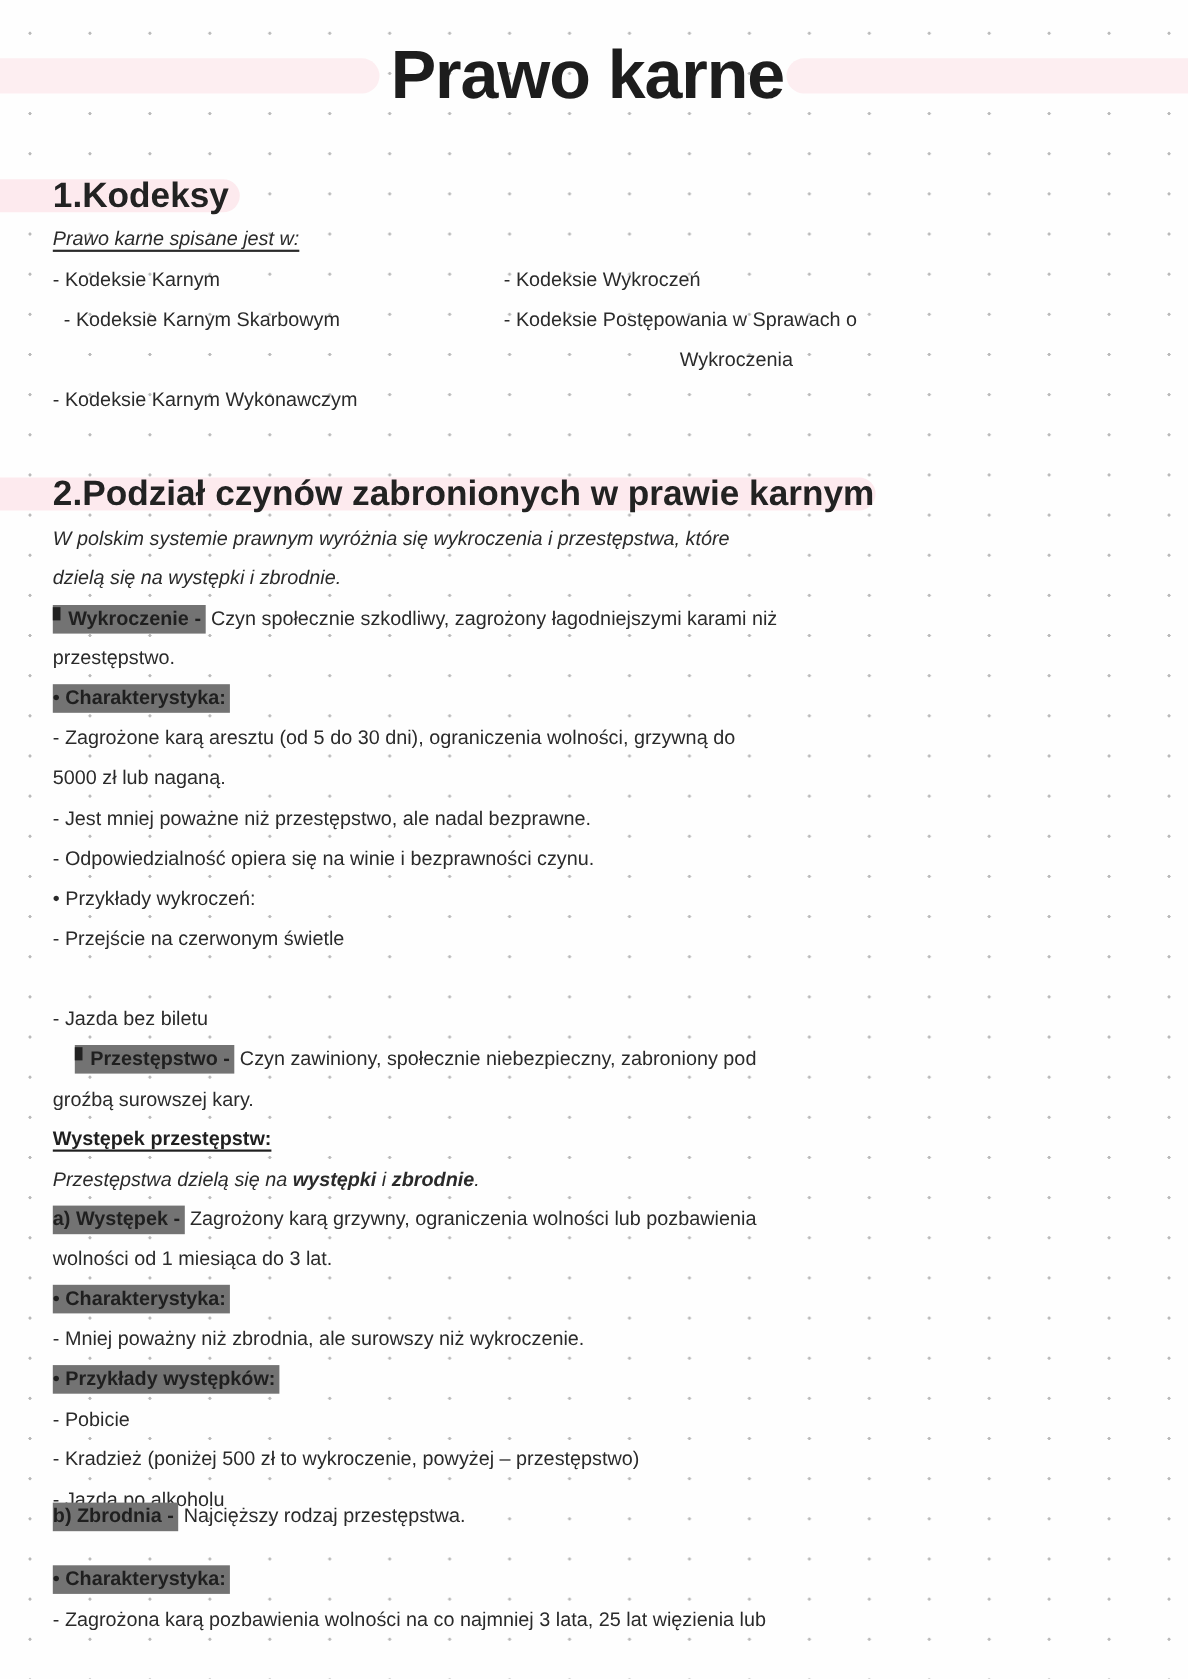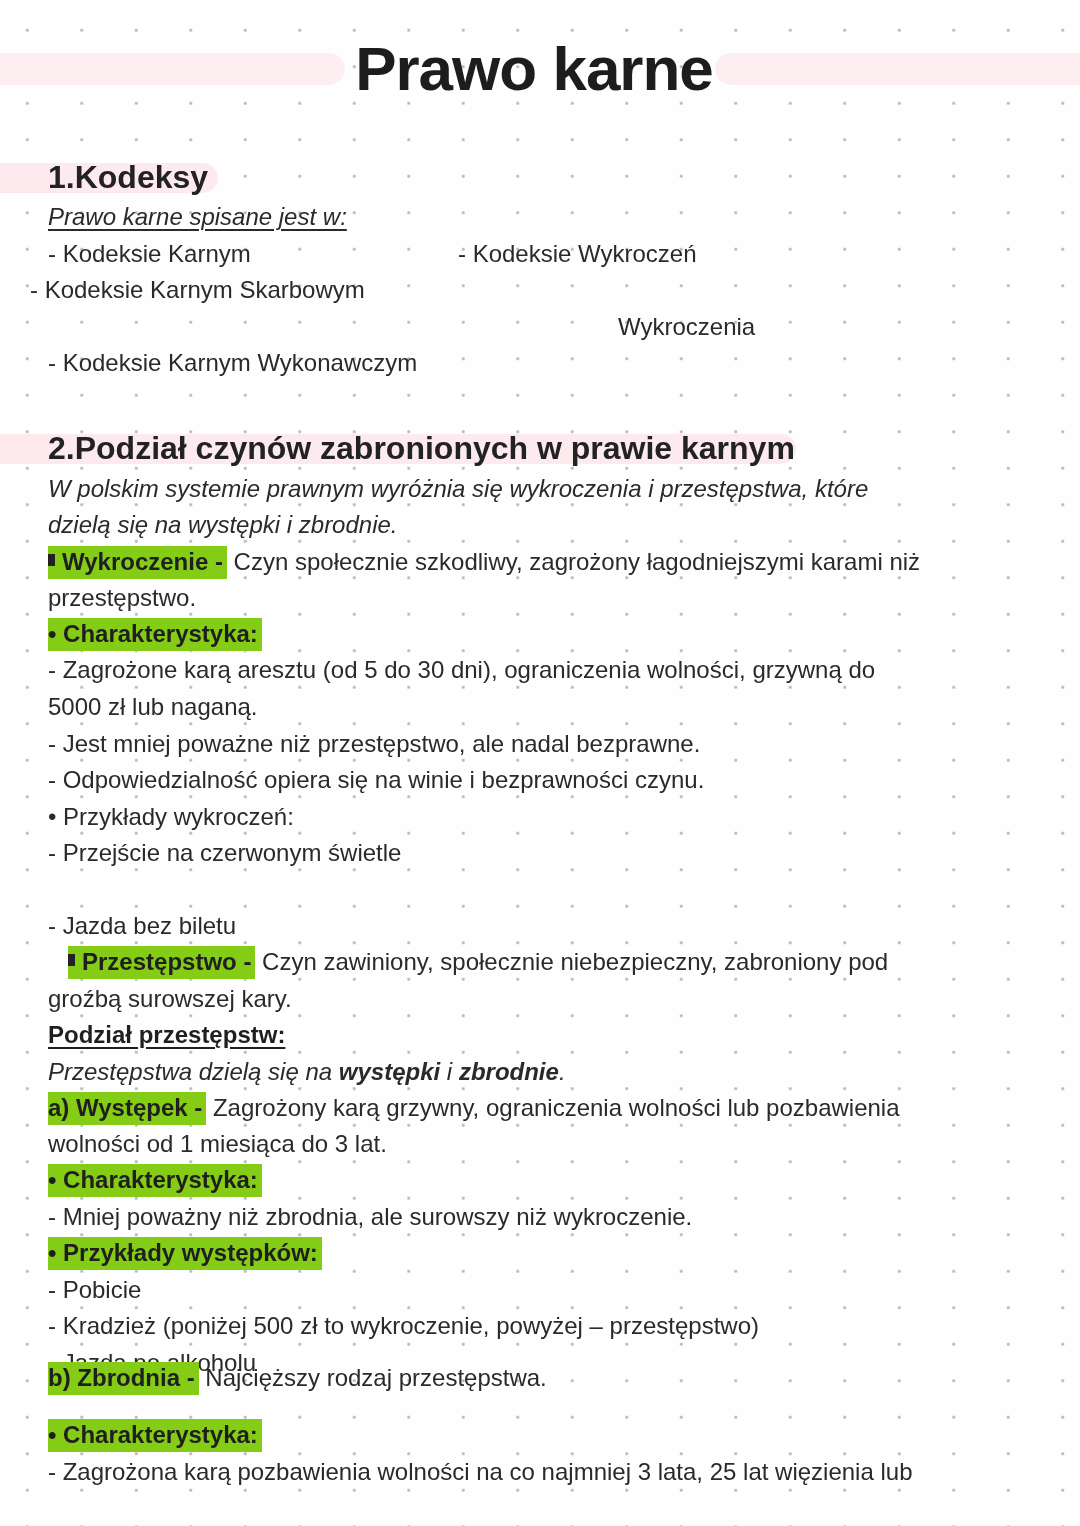--- a/index.html
+++ b/index.html
@@ -29,47 +29,48 @@
   }
 
   .h-section {
     position: absolute; font-size: 32px; font-weight: bold; color: #222; line-height: 40px;
   }
   .h-bg {
     position: absolute; background: #fdeaee; height: 30px; border-radius: 0 16px 16px 0;
   }
 
   .line {
-    position: absolute; font-size: 24px; line-height: 36.5px; white-space: nowrap; color: #2a2a2a;
+    position: absolute; font-size: 18px; line-height: 36.5px; white-space: nowrap; color: #2a2a2a;
   }
   .italic { font-style: italic; }
   .underline { text-decoration: underline; text-underline-offset: 4px; text-decoration-thickness: 1.5px; }
   .bold { font-weight: bold; color: #1f1f1f; }
-  .hl { background: #84cc16; padding: 2px 4px 4px 0; }
+  .hl { background: #737373; padding: 2px 4px 4px 0; }
   .sq { display: inline-block; width: 7px; height: 12px; background: #222; margin-right: 7px; vertical-align: 4px; }
 </style>
 </head>
 <body>
 
 <div class="page">
 
   <div class="title-bar-left"></div>
   <div class="title-bar-right"></div>
   <div class="page-title">Prawo karne</div>
 
   <div class="h-bg" style="left:0; top:163px; width:218px;"></div>
   <div class="h-section" style="left:48px; top:157px;">1.Kodeksy</div>
 
   <div class="line italic underline" style="left:48px; top:199px;">Prawo karne spisane jest w:</div>
 
   <div class="line" style="left:48px; top:236px;">- Kodeksie Karnym</div>
-  <div class="line" style="left:30px; top:272px;">- Kodeksie Karnym Skarbowym</div>
+  <div class="line" style="left:58px; top:272px;">- Kodeksie Karnym Skarbowym</div>
   <div class="line" style="left:48px; top:345px;">- Kodeksie Karnym Wykonawczym</div>
 
   <div class="line" style="left:458px; top:236px;">- Kodeksie Wykroczeń</div>
+  <div class="line" style="left:458px; top:272px;">- Kodeksie Postępowania w Sprawach o</div>
   <div class="line" style="left:618px; top:309px;">Wykroczenia</div>
 
   <div class="h-bg" style="left:0; top:434px; width:796px;"></div>
   <div class="h-section" style="left:48px; top:428px;">2.Podział czynów zabronionych w prawie karnym</div>
 
   <div class="line italic" style="left:48px; top:471px;">W polskim systemie prawnym wyróżnia się wykroczenia i przestępstwa, które</div>
   <div class="line italic" style="left:48px; top:507px;">dzielą się na występki i zbrodnie.</div>
 
   <div class="line" style="left:48px; top:544px;">
     <span class="bold hl"><span class="sq"></span><span>Wykroczenie -</span></span><span> Czyn społecznie szkodliwy, zagrożony łagodniejszymi karami niż</span>
@@ -86,21 +87,21 @@
 
   <div class="line" style="left:48px; top:799px;">• Przykłady wykroczeń:</div>
   <div class="line" style="left:48px; top:835px;">- Przejście na czerwonym świetle</div>
   <div class="line" style="left:48px; top:908px;">- Jazda bez biletu</div>
 
   <div class="line" style="left:48px; top:944px;margin-left:20px;">
     <span class="bold hl"><span class="sq"></span><span>Przestępstwo -</span></span><span> Czyn zawiniony, społecznie niebezpieczny, zabroniony pod</span>
   </div>
   <div class="line" style="left:48px; top:981px;">groźbą surowszej kary.</div>
 
-  <div class="line bold underline" style="left:48px; top:1017px;">Podział przestępstw:</div>
+  <div class="line bold underline" style="left:48px; top:1017px;">Występek przestępstw:</div>
   <div class="line italic" style="left:48px; top:1054px;">
     <span>Przestępstwa dzielą się na </span><b>występki</b><span> i </span><b>zbrodnie</b><span>.</span>
   </div>
 
   <div class="line" style="left:48px; top:1090px;">
     <span class="bold hl">a) Występek -</span><span> Zagrożony karą grzywny, ograniczenia wolności lub pozbawienia</span>
   </div>
   <div class="line" style="left:48px; top:1126px;">wolności od 1 miesiąca do 3 lat.</div>
 
   <div class="line" style="left:48px; top:1162px;">

